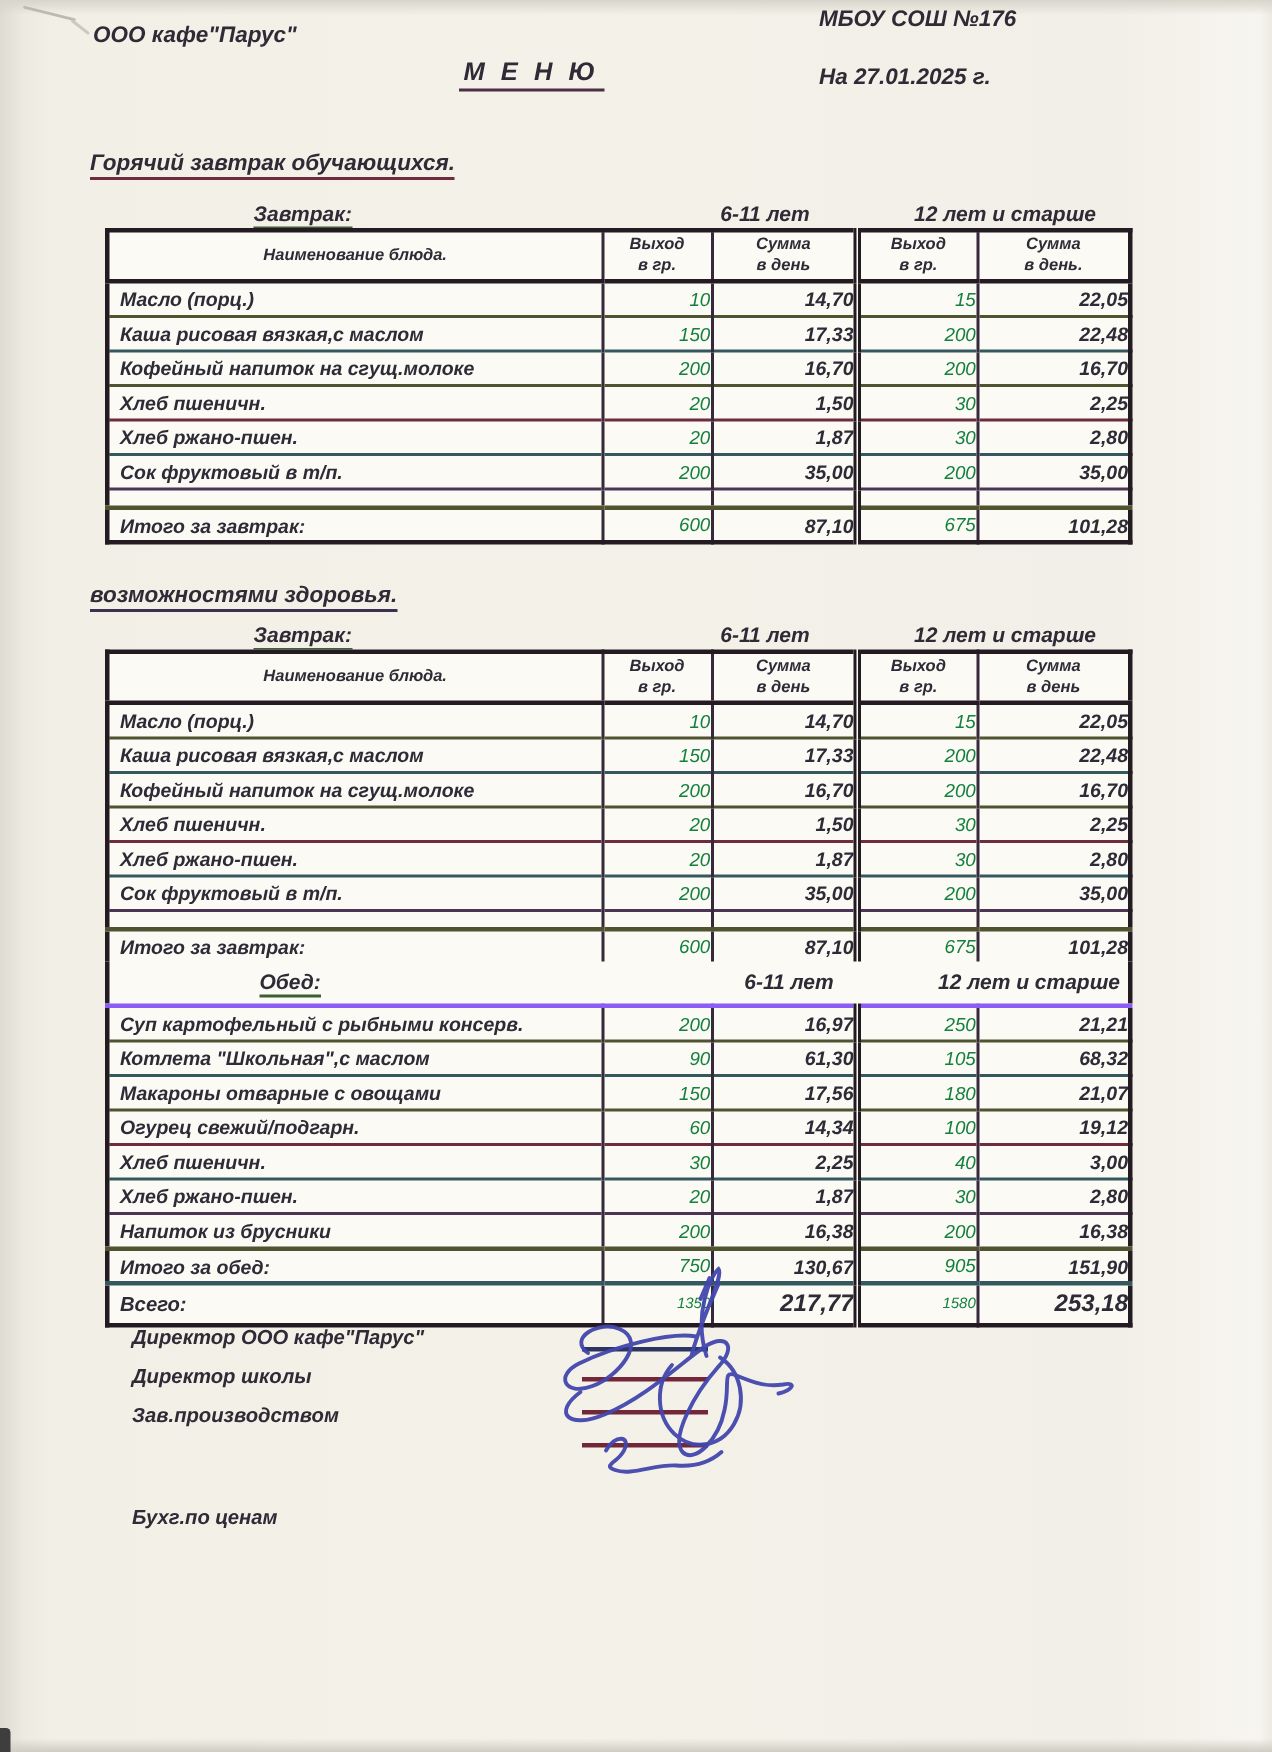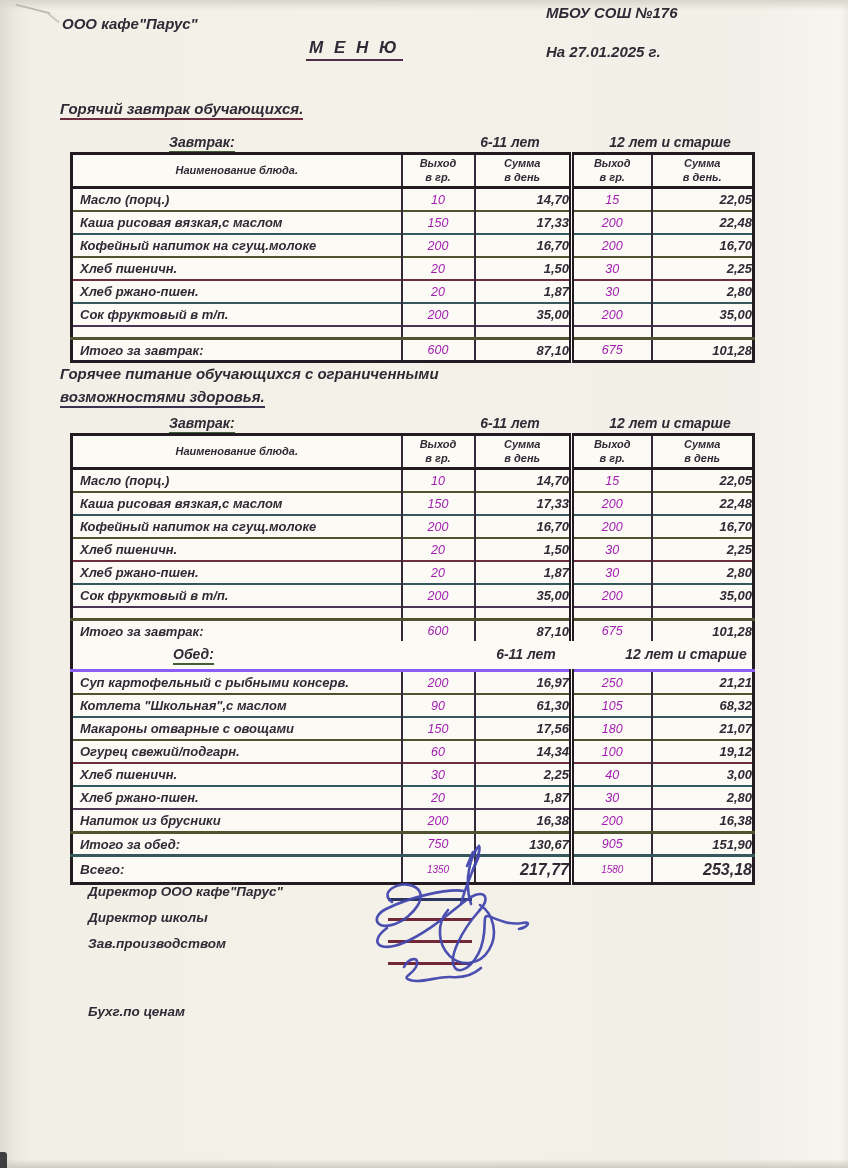--- a/index.html
+++ b/index.html
@@ -48,21 +48,21 @@
   .menu th,.menu td{border-left:2px solid #35293a;padding:0;vertical-align:middle;overflow:hidden;white-space:nowrap;}
   .menu .c-v2{border-left:5px double #241a22;}
   .menu thead th{height:31px;font-size:11px;font-weight:bold;text-align:center;line-height:1.25;
     border-bottom:3px solid #241a22;}
   .menu tbody td{border-top:2px solid #4b3454;height:21px;}
   .menu tbody tr:nth-child(2n) td{border-top-color:#4f5330;}
   .menu tbody tr:nth-child(3n) td{border-top-color:#35585e;}
   .menu tbody tr:nth-child(5n) td{border-top-color:#6d2d3e;}
   .menu tbody tr:first-child td{border-top:none;}
   .menu td.c-name{font-size:13px;font-weight:bold;padding-left:7px;text-align:left;}
-  .menu td.c-v1,.menu td.c-v2{font-size:12.5px;text-align:center;color:#a21caf;}
+  .menu td.c-v1,.menu td.c-v2{font-size:12.5px;text-align:right;color:#15803d;}
   .menu td.c-s1,.menu td.c-s2{font-size:13px;font-weight:bold;text-align:right;}
   .menu tr.row-spacer td{height:10px;}
   .menu tr.row-total td{border-top:3px solid #2a1a26;height:20px;}
   .menu tr.row-total td.c-name{font-size:13px;}
   .menu tr.row-grand td{border-top:3px solid #2a1a26;height:25px;}
   .menu tr.row-grand td.c-name{font-size:13.5px;}
   .menu tr.row-grand td.c-v1,.menu tr.row-grand td.c-v2{font-size:10px;}
   .menu tr.row-grand td.c-s1,.menu tr.row-grand td.c-s2{font-size:16px;}
   .menu tbody.label-tbody td{border-top:3px solid #241a22;border-bottom:3px solid #8b5cf6;height:28px;position:relative;}
   .inlbl{position:relative;height:28px;font-size:14px;font-weight:bold;}
@@ -183,21 +183,20 @@
         <tr class="row-total">
           <td class="c-name">Итого за завтрак:</td>
           <td class="c-v1">600</td>
           <td class="c-s1">87,10</td>
           <td class="c-v2">675</td>
           <td class="c-s2">101,28</td>
         </tr>
       </tbody>
   </table>
 
-  <div class="abs h2a sec-heading b">Горячее питание обучающихся с ограниченными</div>
   <div class="abs h2b sec-heading b">
     <span class="u-drk">возможностями здоровья.</span>
   </div>
 
   <div class="abs lr2 lblrow b">
     <span class="lbl-meal"><span class="u-grn">Завтрак:</span></span>
     <span class="lbl-age1">6-11 лет</span>
     <span class="lbl-age2">12 лет и старше</span>
   </div>
 

